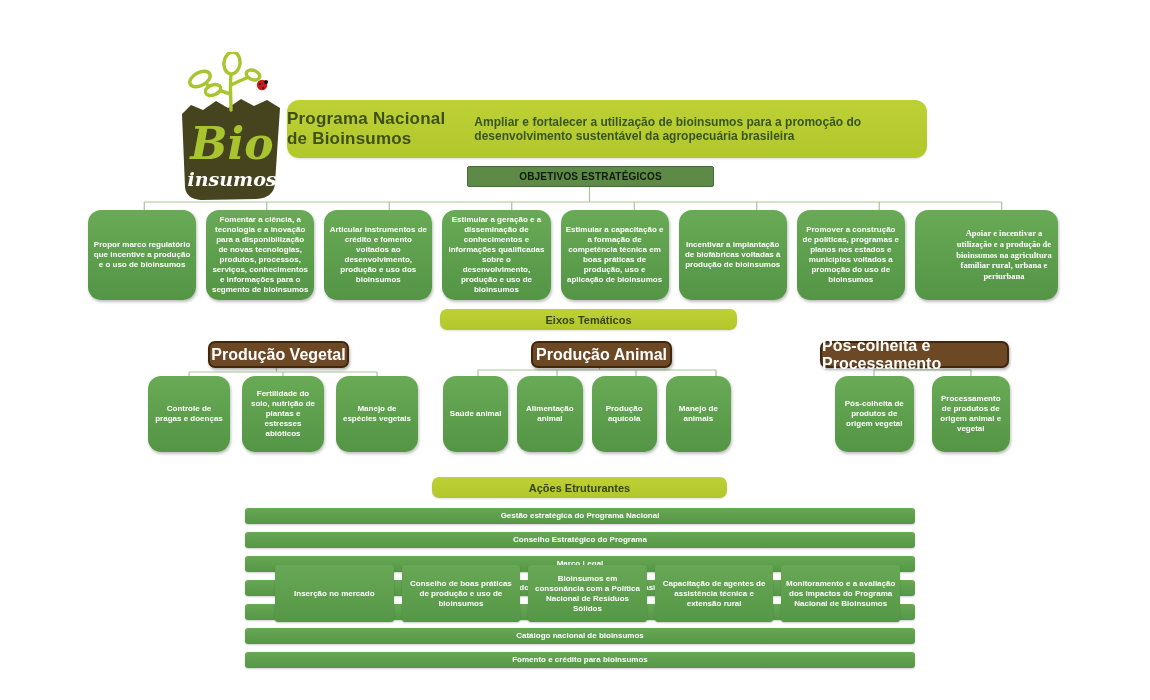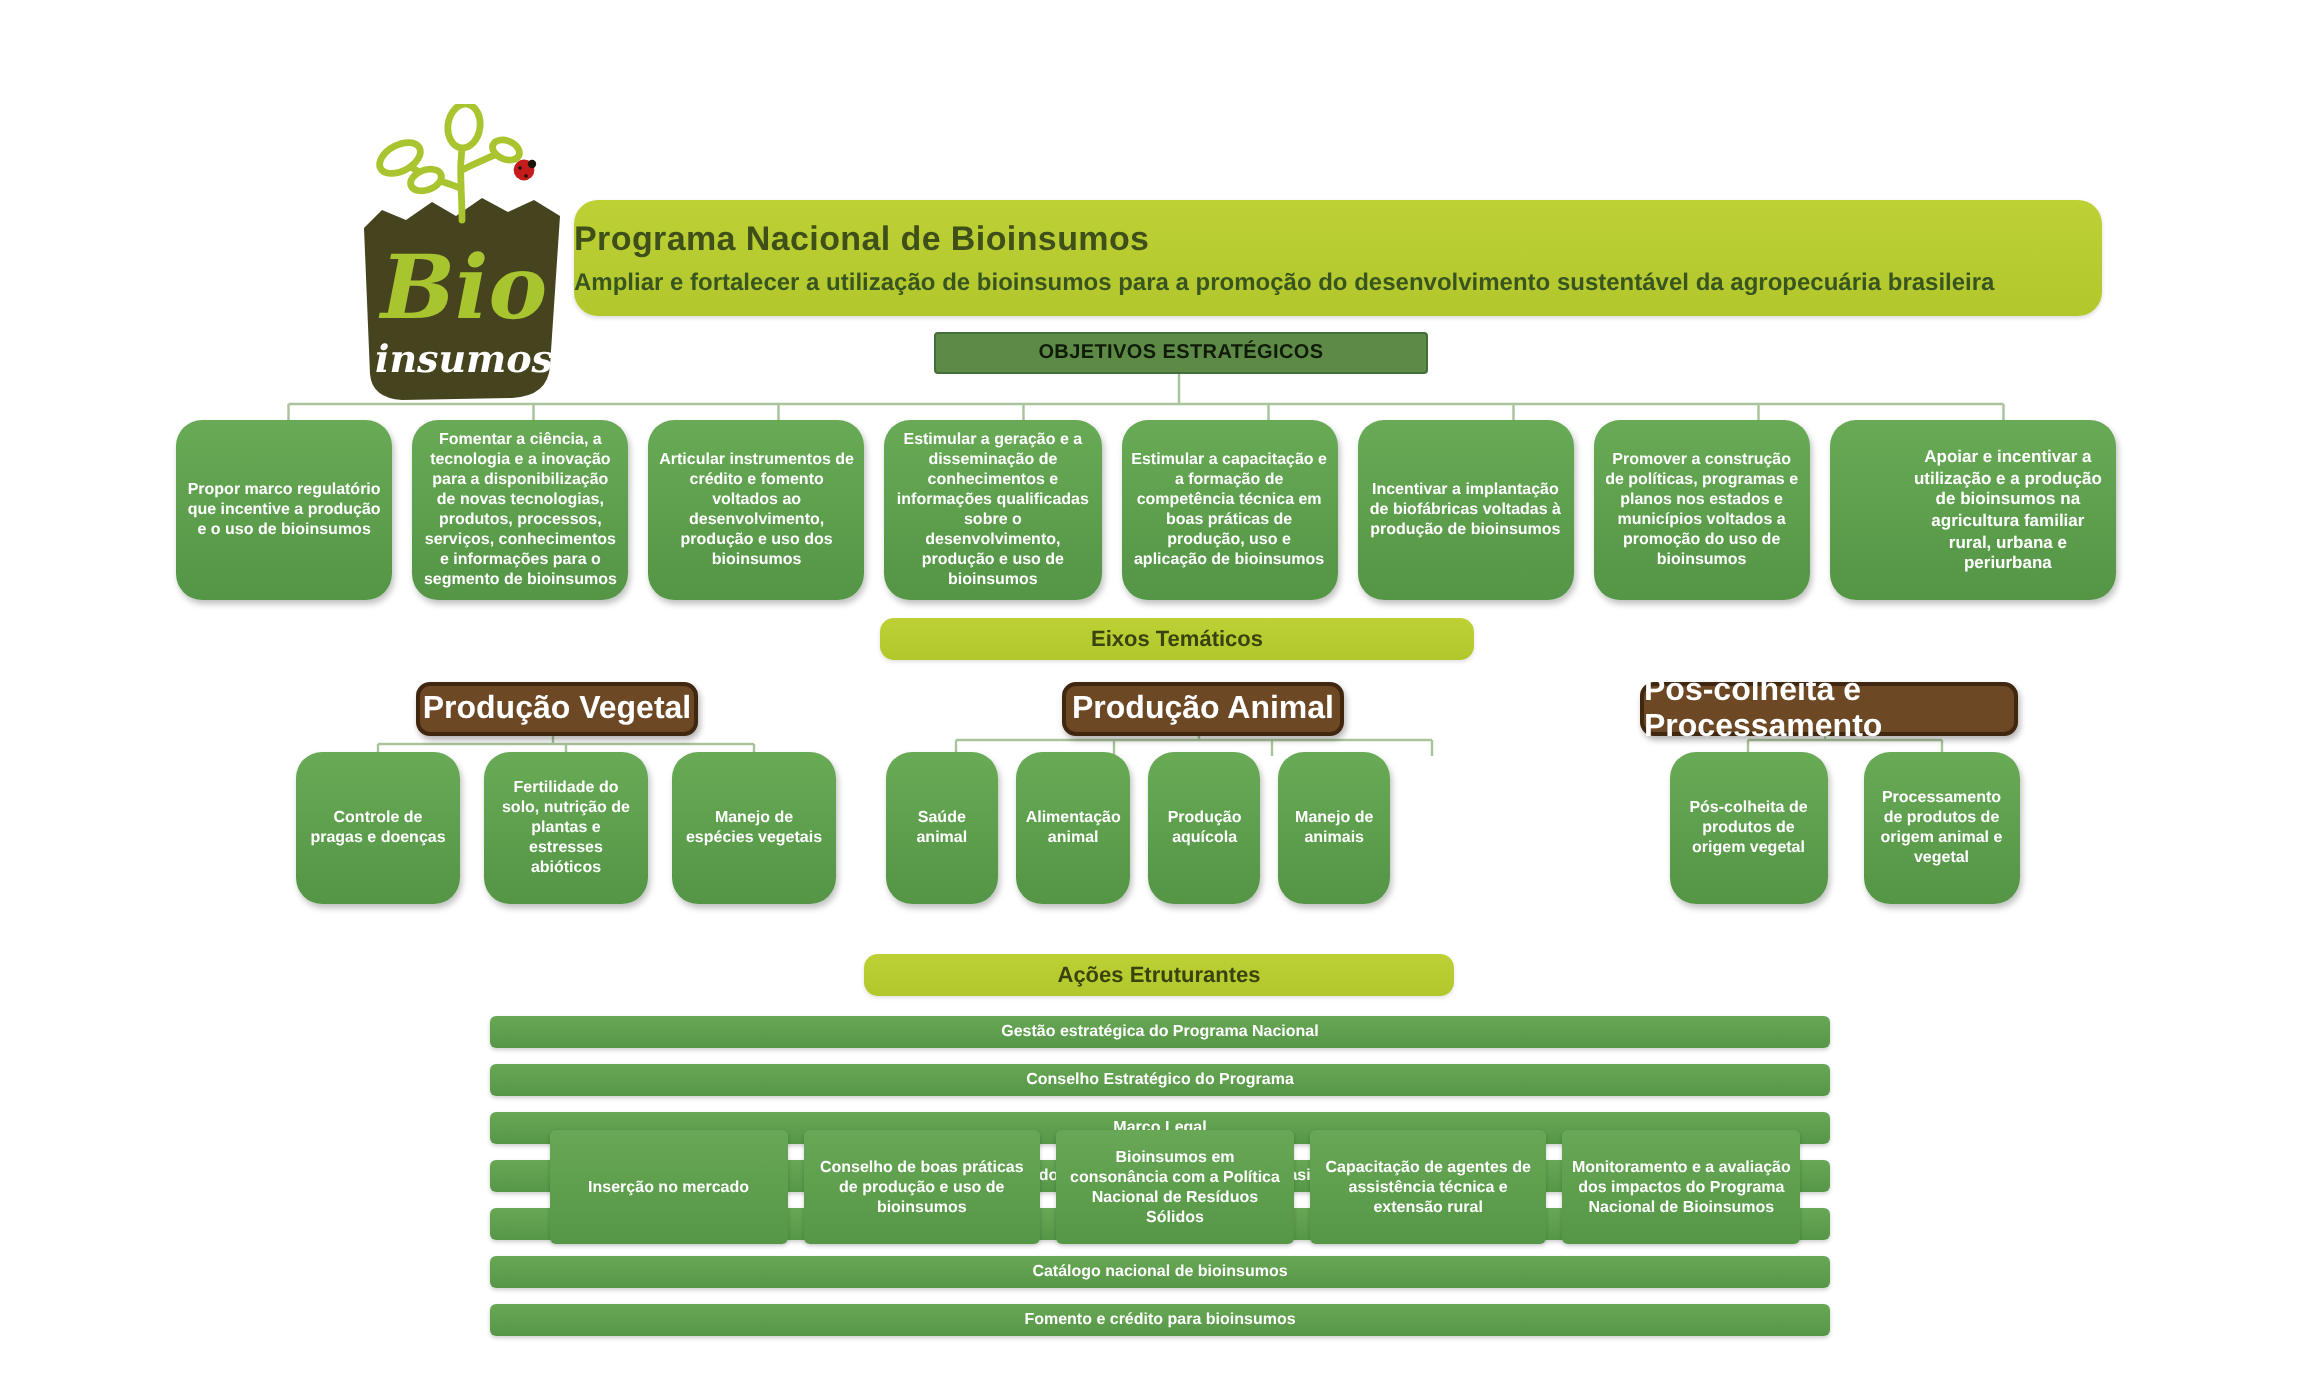--- a/index.html
+++ b/index.html
@@ -5,23 +5,23 @@
   html,body{margin:0;padding:0;background:#fff;}
   .canvas{
     position:relative;width:1150px;height:700px;background:#ffffff;overflow:hidden;
     font-family:"Liberation Sans",sans-serif;
   }
   svg.connectors{position:absolute;left:0;top:0;width:1150px;height:700px;pointer-events:none;}
   
   .logo{position:absolute;left:168px;top:52px;width:134px;height:150px;}
   
   .header-bar{
-    position:absolute;left:287px;top:100px;width:764px;height:58px;
+    position:absolute;left:287px;top:100px;width:640px;height:58px;
     background:linear-gradient(180deg,#bdd135,#b2c72c);border-radius:12px;
-    display:flex;flex-direction:column;justify-content:center;align-items:flex-start;gap:4px;
+    display:flex;flex-direction:row;justify-content:center;align-items:center;gap:4px;
     box-shadow:0 1px 2px rgba(0,0,0,.15);
   }
   .header-title{font-size:17px;font-weight:bold;color:#3f4f1a;letter-spacing:.2px;}
   .header-subtitle{font-size:12px;color:#39551f;font-weight:700;}
   
   .objetivos-label{
     position:absolute;left:467px;top:166px;width:245px;height:19px;
     background:#5d8a47;border:1px solid #446e38;border-radius:2px;
     display:flex;align-items:center;justify-content:center;
     font-size:10px;font-weight:bold;color:#101b07;letter-spacing:.2px;
@@ -39,29 +39,29 @@
     display:flex;align-items:center;justify-content:center;color:#ffffff;
     font-size:16px;font-weight:bold;box-shadow:1px 2px 3px rgba(0,0,0,.3);
   }
   .brown-pv{left:208px;top:341px;width:137px;}
   .brown-pa{left:531px;top:341px;width:137px;}
   .brown-pc{left:820px;top:341px;width:185px;}
   
   .node-row{position:absolute;display:flex;}
   .obj-row{left:88px;top:210px;width:970px;height:90px;gap:10px;}
   .pv-row{left:148px;top:376px;width:270px;height:76px;gap:12px;}
-  .pa-row{left:443px;top:376px;width:252px;height:76px;gap:9px;}
+  .pa-row{left:443px;top:376px;width:288px;height:76px;gap:9px;}
   .pc-row{left:835px;top:376px;width:175px;height:76px;gap:18px;}
   .node{
     flex:1;background:linear-gradient(180deg,#69aa56,#549546);
     border-radius:13px;display:flex;align-items:center;justify-content:center;
     color:#ffffff;font-size:8px;font-weight:600;text-align:center;line-height:1.25;
     padding:4px 5px;box-sizing:border-box;box-shadow:1px 2px 3px rgba(0,0,0,.25);
   }
-  .node.alt-font{font-family:Liberation Sans, sans-serif;font-weight:bold;font-size:8.5px;padding-left:40px;}
+  .node.alt-font{font-family:Liberation Serif, serif;font-weight:bold;font-size:8.5px;padding-left:40px;}
   
   .rect-row{position:absolute;display:flex;gap:8px;}
   .row1{left:245px;top:508px;width:670px;height:50px;flex-direction:column;}
   .row2{left:275px;top:565px;width:625px;height:57px;}
   .rect{
     flex:1;background:linear-gradient(180deg,#67a755,#569747);border-radius:3px;
     display:flex;align-items:center;justify-content:center;color:#ffffff;
     font-size:8px;font-weight:600;text-align:center;line-height:1.25;
     padding:3px 4px;box-sizing:border-box;box-shadow:0 1px 2px rgba(0,0,0,.2);
   }

